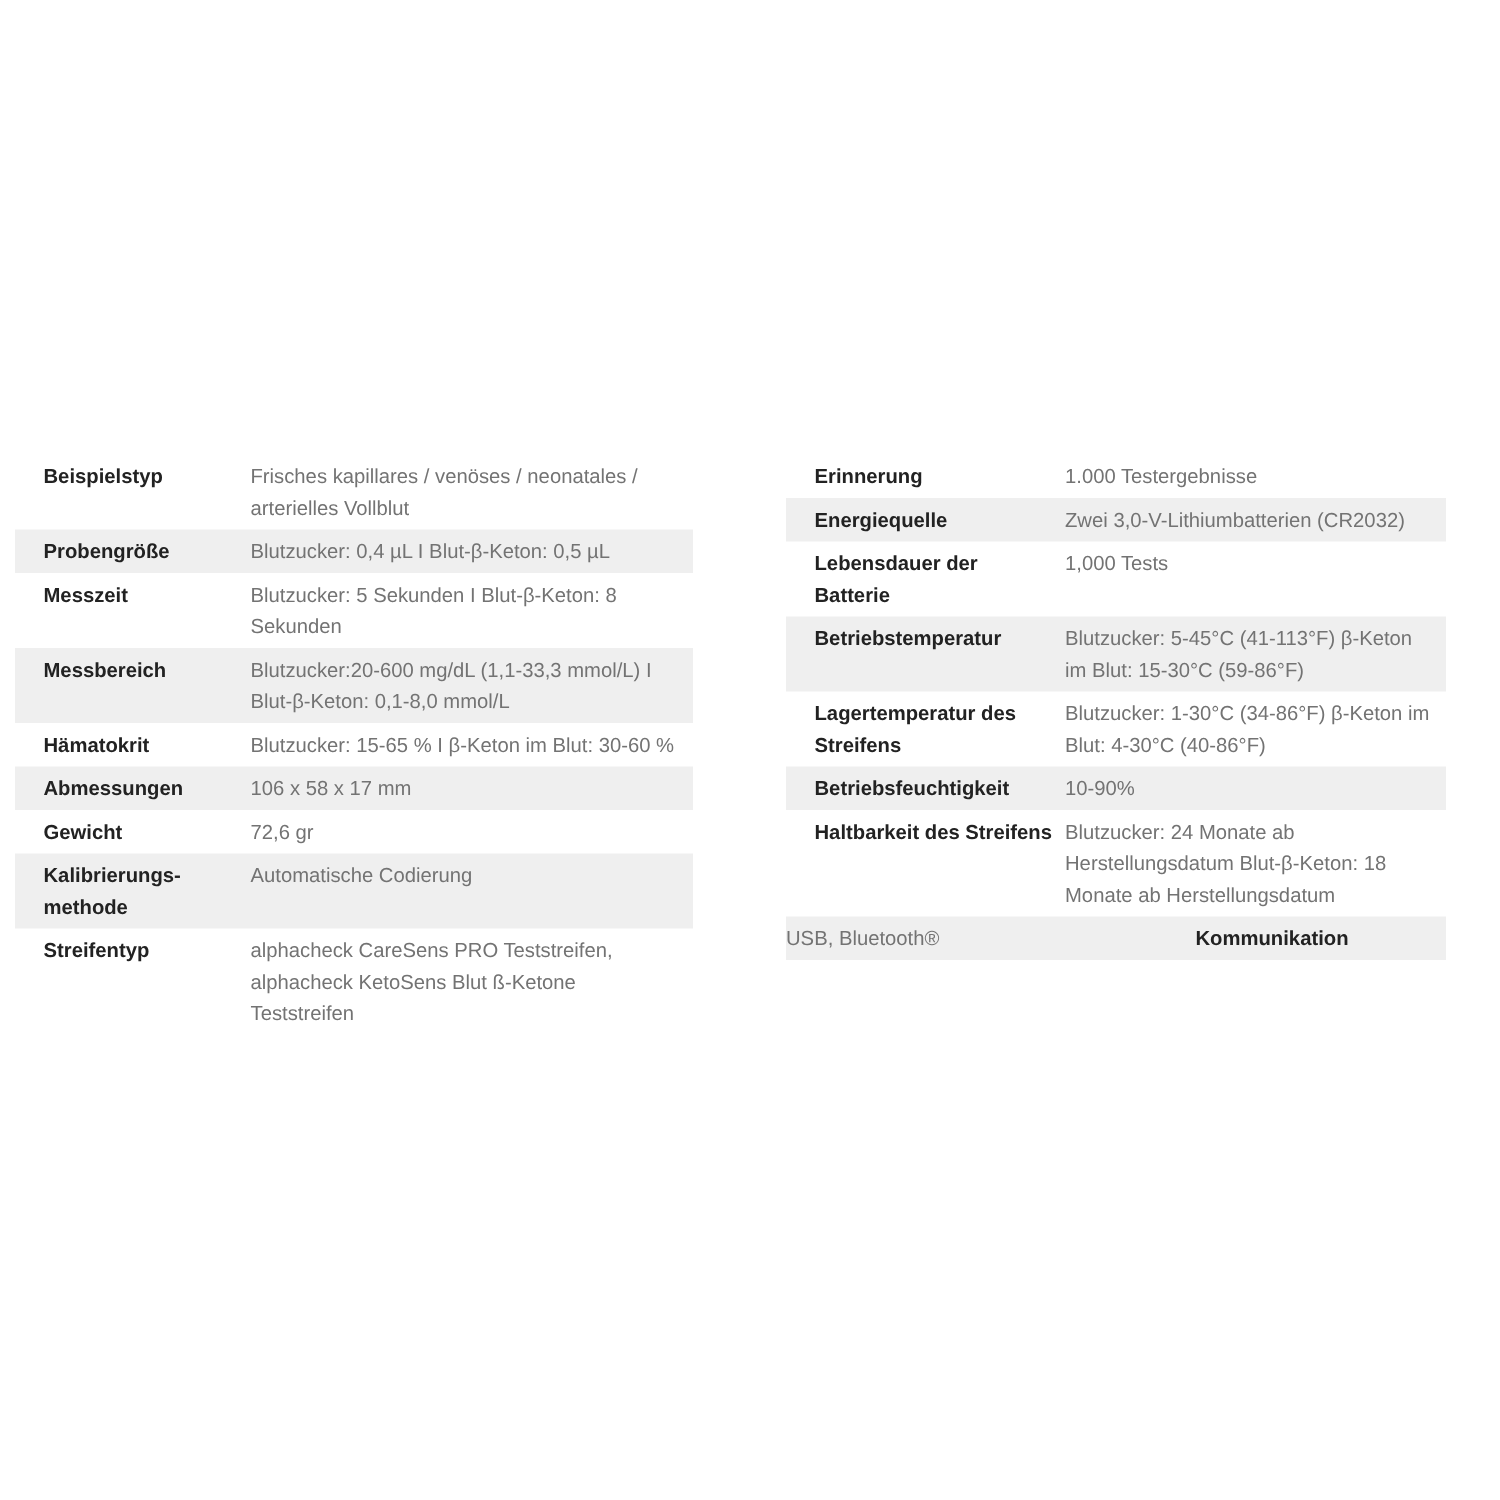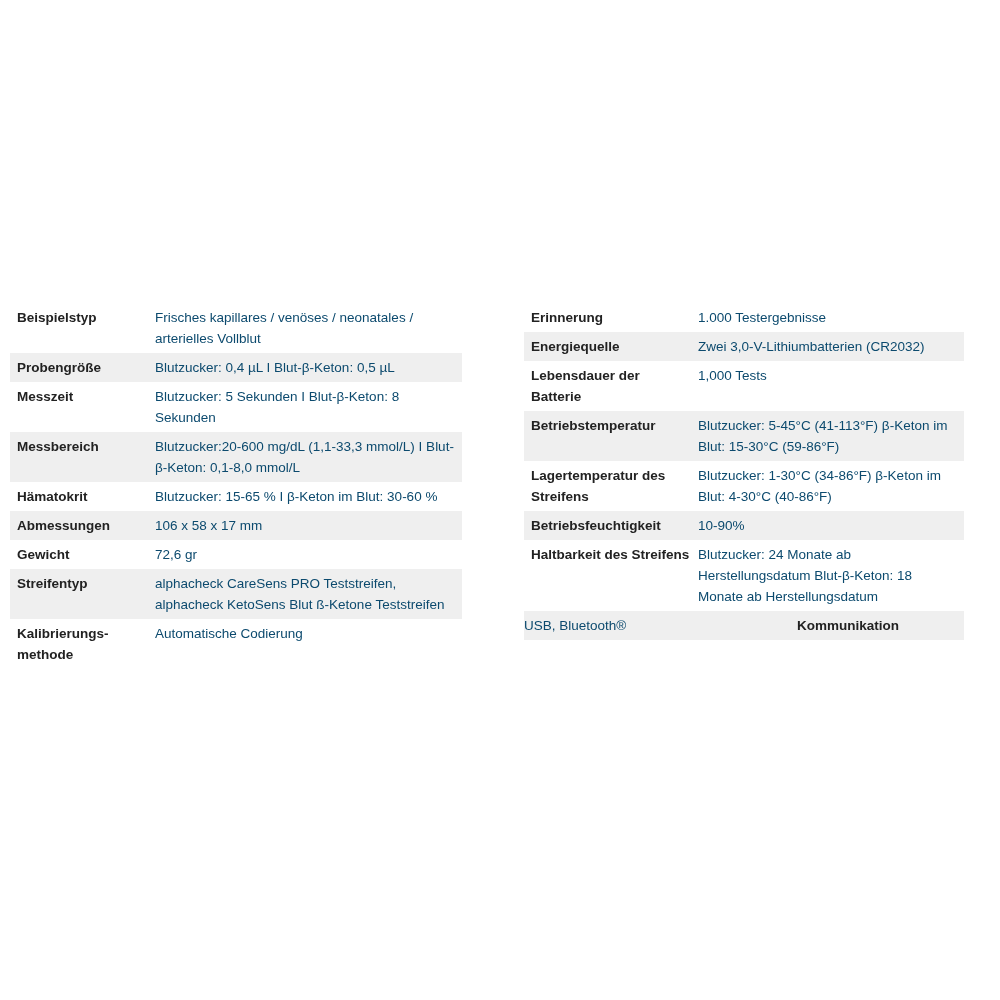--- a/index.html
+++ b/index.html
@@ -43,29 +43,30 @@
     padding-bottom: 4px;
     box-sizing: border-box;
   }
   .label-cell {
     flex: none;
     width: 145px;
     padding-left: 7px;
     padding-right: 6px;
     font-weight: bold;
     color: #222222;
+    margin-left: 12px;
   }
   .spec-table.right .label-cell {
     width: 174px;
   }
   .value-cell {
     flex: 1;
     padding-left: 0;
     padding-right: 8px;
-    color: #0c4a6e;
+    color: #737373;
   }
 </style>
 </head>
 <body>
 
 <div class="page">
 
   <div class="spec-table left">
     <div class="row">
       <div class="cell label-cell">Beispielstyp</div>
@@ -89,26 +90,26 @@
     </div>
     <div class="row">
       <div class="cell label-cell">Abmessungen</div>
       <div class="cell value-cell">106 x 58 x 17 mm</div>
     </div>
     <div class="row">
       <div class="cell label-cell">Gewicht</div>
       <div class="cell value-cell">72,6 gr</div>
     </div>
     <div class="row">
+      <div class="cell label-cell">Kalibrierungs-methode</div>
+      <div class="cell value-cell">Automatische Codierung</div>
+    </div>
+    <div class="row">
       <div class="cell label-cell">Streifentyp</div>
       <div class="cell value-cell">alphacheck CareSens PRO Teststreifen, alphacheck KetoSens Blut ß-Ketone Teststreifen</div>
-    </div>
-    <div class="row">
-      <div class="cell label-cell">Kalibrierungs-methode</div>
-      <div class="cell value-cell">Automatische Codierung</div>
     </div>
   </div>
 
   <div class="spec-table right">
     <div class="row">
       <div class="cell label-cell">Erinnerung</div>
       <div class="cell value-cell">1.000 Testergebnisse</div>
     </div>
     <div class="row">
       <div class="cell label-cell">Energiequelle</div>

